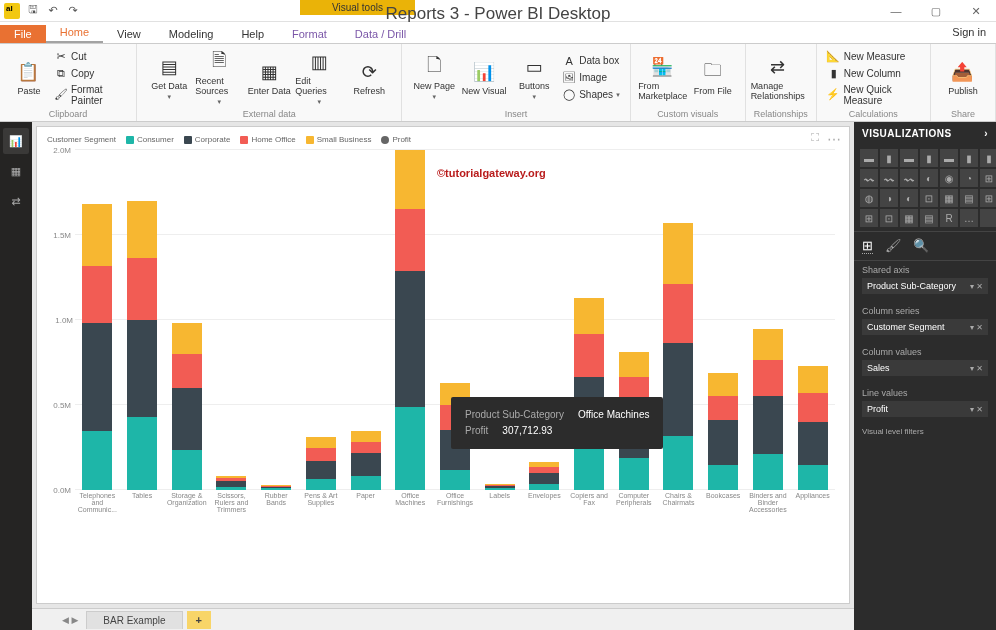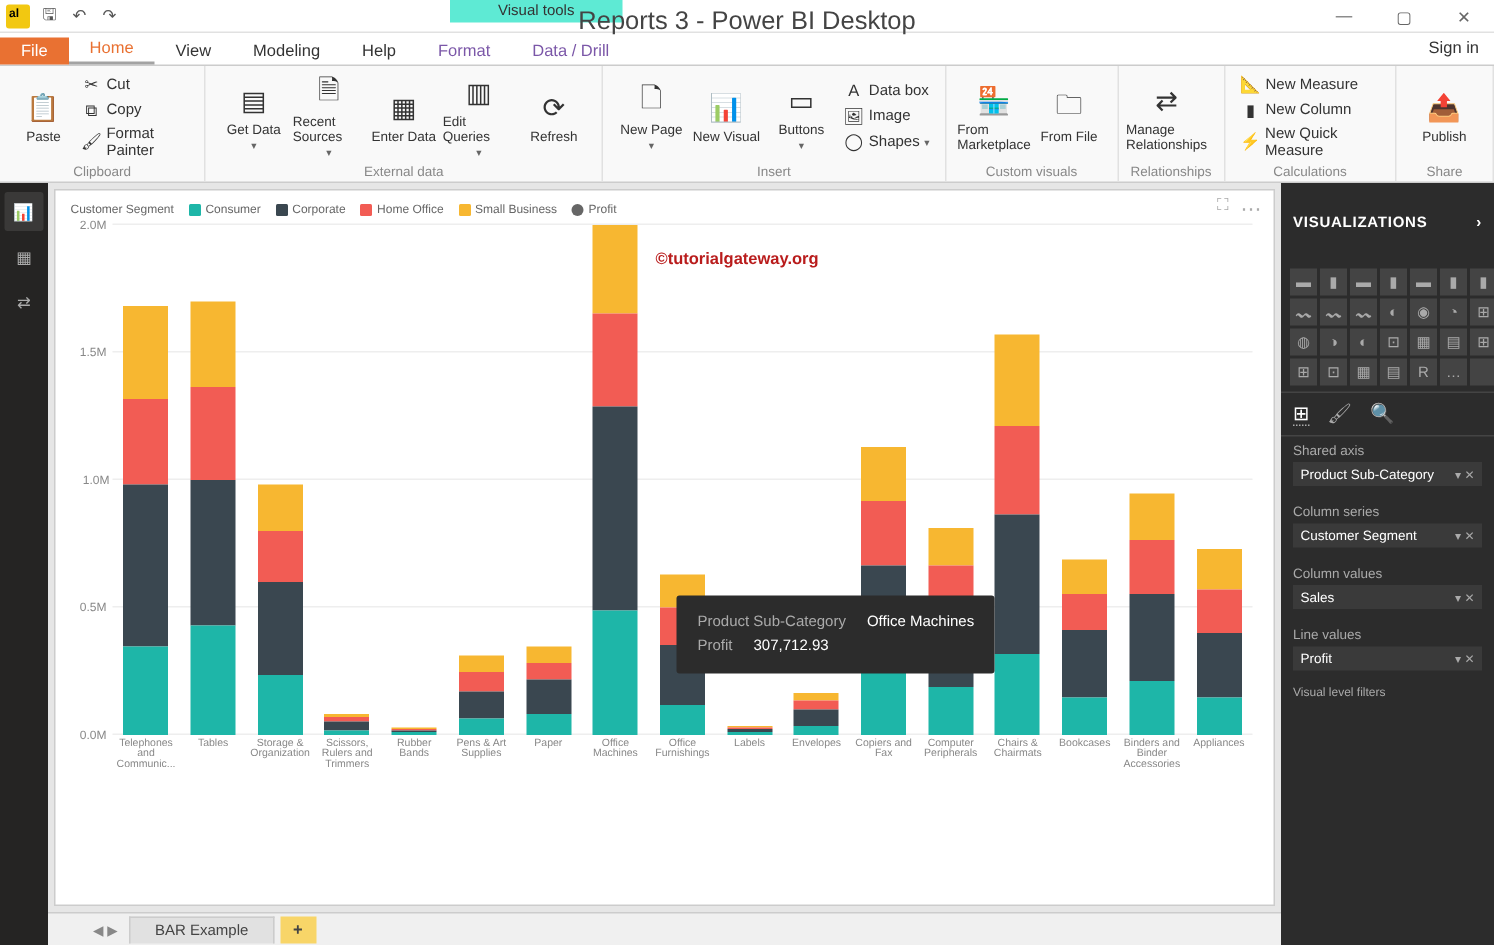--- a/index.html
+++ b/index.html
@@ -4,21 +4,21 @@
 <style>
   * { box-sizing: border-box; margin: 0; padding: 0; font-family: "Segoe UI", sans-serif; }
   body { width: 996px; height: 630px; background: #fff; overflow: hidden; font-size: 11px; color: #333; }
 
   
   .titlebar { height: 22px; display: flex; align-items: center; background: #fff; border-bottom: 1px solid #e1e1e1; }
   .quick-access { display:flex; align-items:center; gap:6px; padding-left:4px; }
   .qa-icon { width:14px; height:14px; display:flex; align-items:center; justify-content:center; font-size:11px; color:#555; }
   .app-logo { width:16px; height:16px; background:#f2c811; border-radius:2px; position:relative; }
   .app-logo::after { content:"al"; font-size:8px; font-weight:bold; color:#000; position:absolute; left:2px; top:1px; }
-  .visual-tools-tab { position:absolute; left:300px; top:0; background:#5eead4; padding:2px 32px; font-size:10px; color:#333; }
+  .visual-tools-tab { position:absolute; left:300px; top:0; background:#eab308; padding:2px 32px; font-size:10px; color:#333; }
   .window-title { position:absolute; left:50%; transform:translateX(-50%); top:4px; font-size:17px; color:#444; }
   .window-controls { position:absolute; right:0; top:0; display:flex; }
   .win-ctrl { width:40px; height:22px; display:flex; align-items:center; justify-content:center; font-size:11px; color:#666; }
 
   
   .tabs { height:22px; display:flex; align-items:end; background:#fff; border-bottom:1px solid #ccc; }
   .file-tab { background:#e97132; color:#fff; padding:3px 14px; font-size:11px; }
   .tab { padding:3px 14px; font-size:11px; color:#333; cursor:pointer; }
   .tab.active { color:#e97132; border-bottom:2px solid #a3a3a3; }
   .tab.visual { color:#7b57a8; }
@@ -74,21 +74,21 @@
   .focus-icon { position:absolute; top:4px; right:30px; font-size:11px; color:#aaa; }
 
   
   .sheet-tabs { height:22px; background:#f0f0f0; display:flex; align-items:center; gap:0; padding-left:30px; border-top:1px solid #ccc; }
   .sheet-tab { padding:3px 16px; font-size:10px; background:#e1e1e1; border:1px solid #ccc; border-bottom:none; color:#444; }
   .sheet-tab.active { background:#fff; }
   .add-sheet { width:24px; height:18px; background:#f8d568; display:flex; align-items:center; justify-content:center; color:#444; font-weight:bold; margin-left:4px; }
 
   
   .right-panel { width:142px; background:#2c2c2c; color:#ccc; display:flex; flex-direction:column; font-size:10px; }
-  .panel-header { padding:21px 8px; font-size:10px; font-weight:bold; color:#fff; letter-spacing:0.5px; display:flex; justify-content:space-between; align-items:center; }
+  .panel-header { padding:6px 8px; font-size:10px; font-weight:bold; color:#fff; letter-spacing:0.5px; display:flex; justify-content:space-between; align-items:center; }
   .viz-grid { display:grid; grid-template-columns:repeat(7, 18px); gap:2px; padding:4px 6px; }
   .viz-icon { width:18px; height:18px; background:#444; display:flex; align-items:center; justify-content:center; font-size:10px; color:#aaa; }
   .mode-tabs { display:flex; gap:12px; padding:6px 8px; border-top:1px solid #444; border-bottom:1px solid #444; }
   .mode-tab { color:#aaa; font-size:13px; }
   .mode-tab.active { color:#fff; border-bottom:1px dotted #aaa; }
 
   .field-section { padding:4px 8px; }
   .field-label { font-size:9px; color:#aaa; margin-bottom:3px; }
   .field-well { background:#3a3a3a; padding:3px 5px; display:flex; justify-content:space-between; align-items:center; font-size:9px; color:#fff; margin-bottom:4px; }
   .field-well-empty { background:transparent; border:1px dashed #555; color:#777; padding:3px 5px; font-size:8px; }

